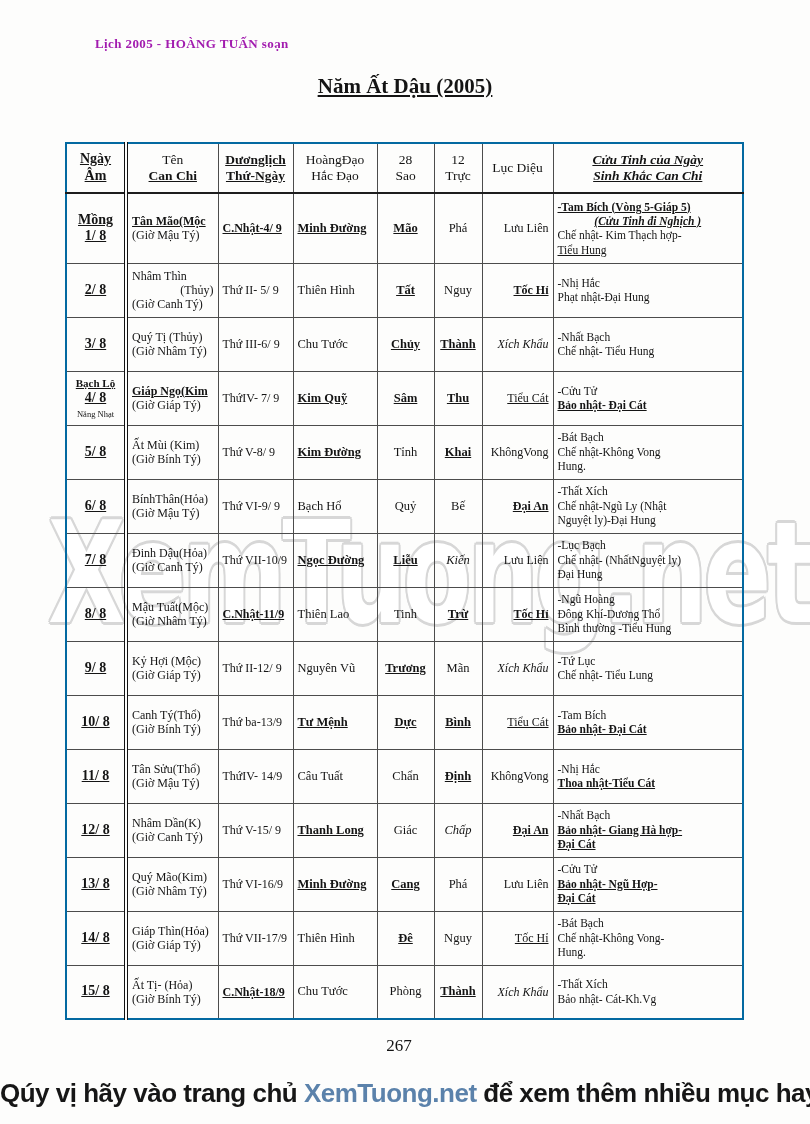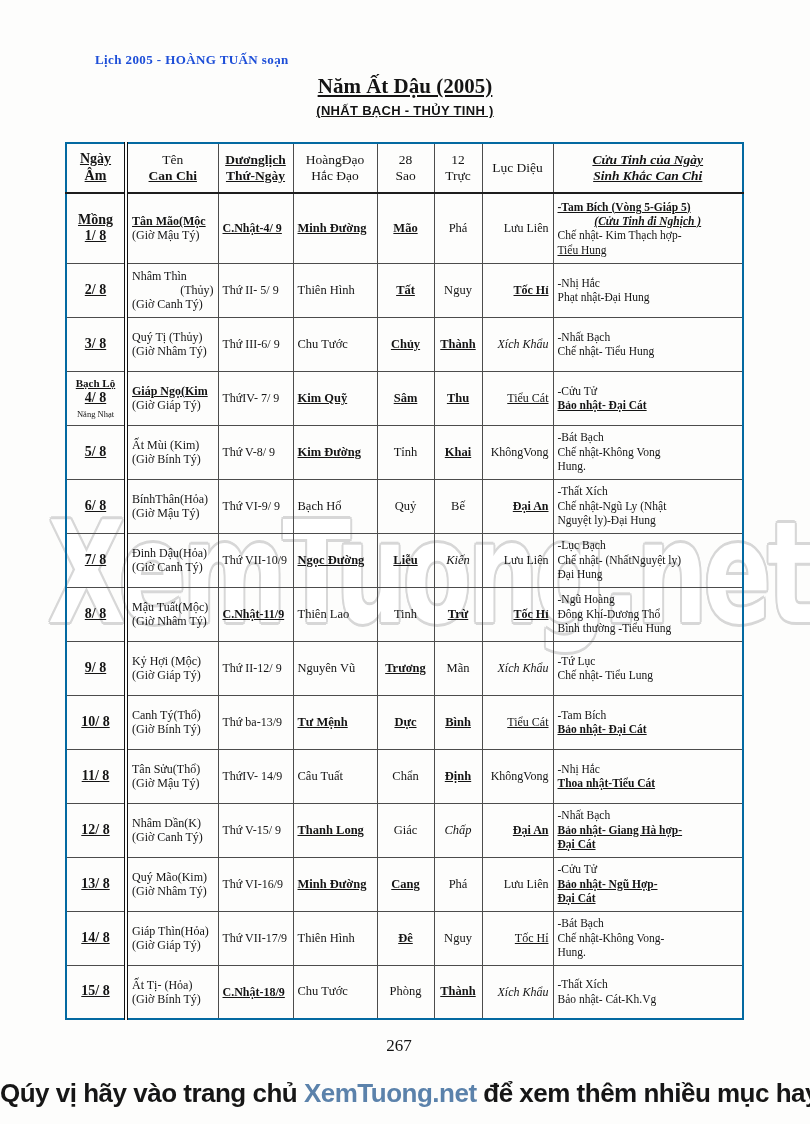--- a/index.html
+++ b/index.html
@@ -2,22 +2,22 @@
 <html><head>
 <meta charset="utf-8">
 <style>
   html,body{margin:0;padding:0;}
   body{
     width:810px;height:1124px;position:relative;overflow:hidden;
     background:#fdfdfc;color:#141414;
     font-family:"Liberation Serif",serif;
   }
   .book-header{
-    position:absolute;left:95px;top:52px;
-    font-size:13px;font-weight:bold;letter-spacing:.4px;color:#1d4ed8;
+    position:absolute;left:95px;top:36px;
+    font-size:13px;font-weight:bold;letter-spacing:.4px;color:#a21caf;
   }
   .titles{position:absolute;left:0;top:74px;width:810px;text-align:center;z-index:3;text-decoration:underline;}
   .title-year{font-size:21px;font-weight:bold;text-decoration:underline;}
   .title-month{font-size:19px;font-weight:bold;text-decoration:underline;margin-top:3px;}
   .title-star{font-family:"Liberation Sans",sans-serif;font-size:13px;font-weight:bold;margin-top:4px;letter-spacing:.3px;}
   .watermark{
     position:absolute;left:48px;top:492px;width:720px;z-index:1;
     font-family:"DejaVu Sans",sans-serif;font-weight:bold;
     font-size:100px;letter-spacing:-4px;color:#ffffff;white-space:nowrap;
     transform:scaleY(1.4);transform-origin:left top;
@@ -64,21 +64,20 @@
   }
   .footer-link{font-weight:bold;}
 </style>
 </head>
 <body>
 
 <div class="book-header">Lịch 2005 - HOÀNG TUẤN soạn</div>
 
 <div class="titles">
   <div class="title-year">Năm Ất Dậu (2005)</div>
-  <div class="title-star">(NHẤT BẠCH - THỦY TINH )</div>
 </div>
 
 <div class="watermark">XemTuong.net</div>
 
 <table class="calendar">
   <colgroup>
     <col class="c-day">
       <col class="c-canchi">
       <col class="c-duong">
       <col class="c-hoangdao">

